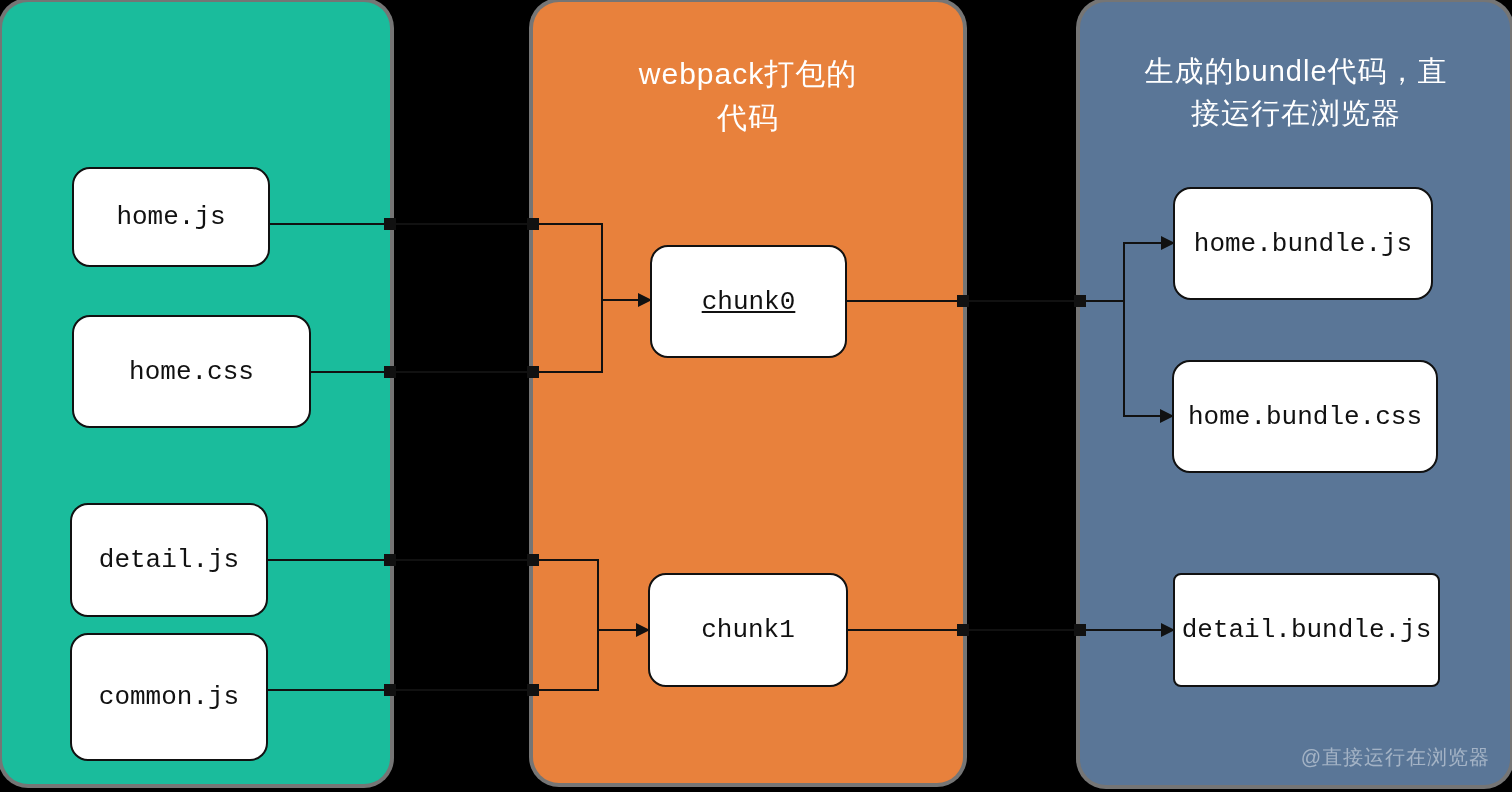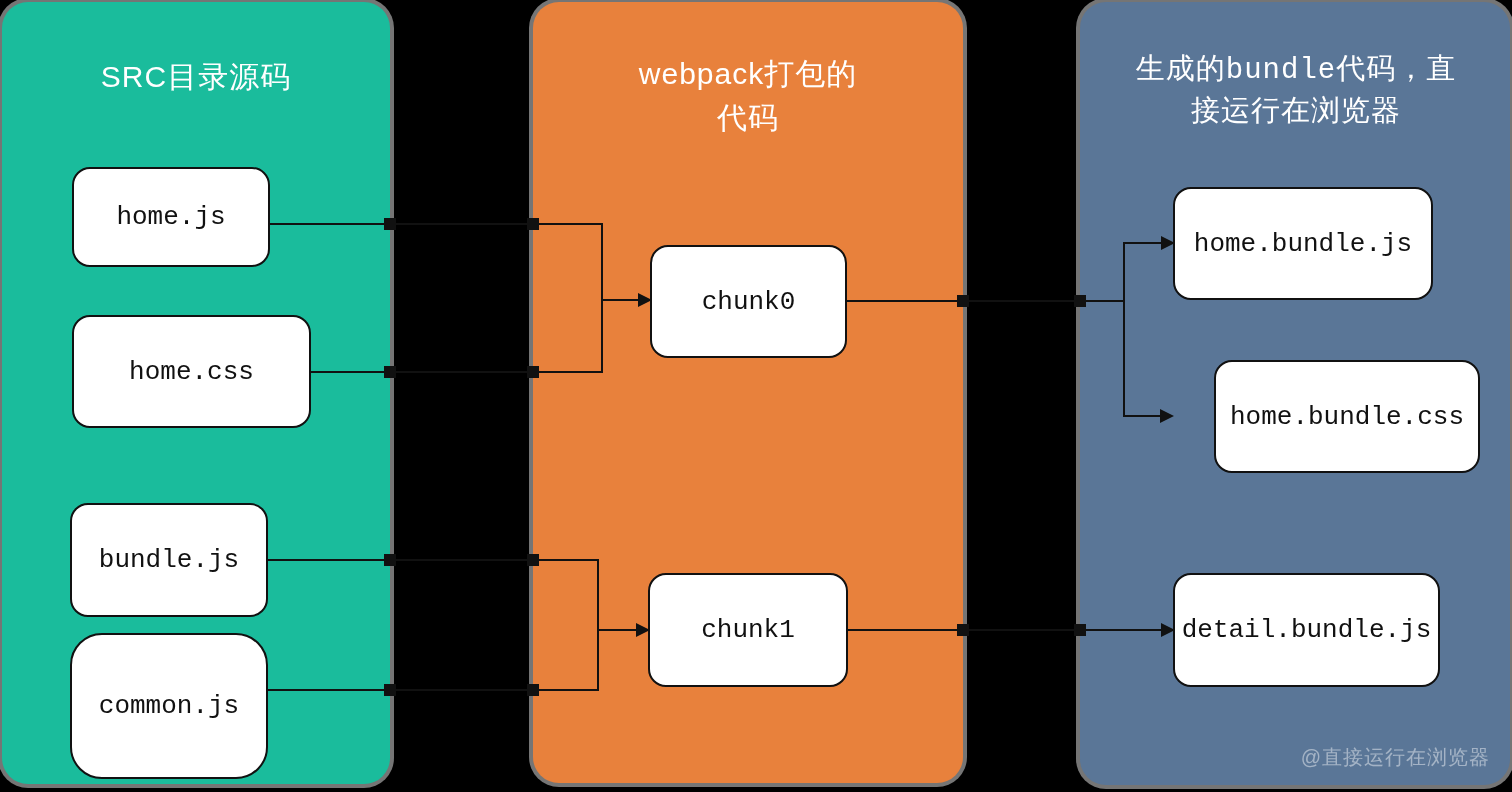--- a/index.html
+++ b/index.html
@@ -24,66 +24,65 @@
     position:absolute;
     z-index:2;
     color:#ffffff;
     text-align:center;
     line-height:1.45;
     font-size:30px;
     letter-spacing:1px;
   }
   #title-src{left:2px;top:55px;width:388px;}
   #title-webpack{left:628px;top:52px;width:240px;}
-  #title-bundle{left:1135px;top:50px;width:322px;font-size:29px;font-family:Liberation Mono, monospace;}
+  #title-bundle{left:1135px;top:50px;width:322px;font-size:29px;}
   #edges-svg{
     position:absolute;left:0;top:0;z-index:3;
   }
   .node{
     position:absolute;
     z-index:4;
     background:#ffffff;
     border:2px solid #111111;
     border-radius:18px;
     display:flex;
     align-items:center;
     justify-content:center;
     font-family:"Liberation Mono","DejaVu Sans Mono",monospace;
     font-size:26px;
     color:#111111;
     box-sizing:border-box;
   }
   #node-home-js{left:72px;top:167px;width:198px;height:100px;}
   #node-home-css{left:72px;top:315px;width:239px;height:113px;}
   #node-detail-js{left:70px;top:503px;width:198px;height:114px;}
-  #node-common-js{left:70px;top:633px;width:198px;height:146px;border-radius:32px;}
-  #node-chunk0{left:650px;top:245px;width:197px;height:113px;}
+  #node-common-js{left:70px;top:633px;width:198px;height:128px;}
+  #node-chunk0{left:650px;top:245px;width:197px;height:113px;text-decoration:underline;}
   #node-chunk1{left:648px;top:573px;width:200px;height:114px;}
   #node-home-bundle-js{left:1173px;top:187px;width:260px;height:113px;text-align:right;}
-  #node-home-bundle-css{left:1172px;top:360px;width:266px;height:113px;margin-left:42px;}
-  #node-detail-bundle-js{left:1173px;top:573px;width:267px;height:114px;}
+  #node-home-bundle-css{left:1172px;top:360px;width:266px;height:113px;}
+  #node-detail-bundle-js{left:1173px;top:573px;width:267px;height:114px;border-radius:8px;}
   #watermark{
     position:absolute;
     z-index:5;
     right:22px;top:744px;
     font-size:20px;
     color:rgba(255,255,255,0.45);
     letter-spacing:1px;
   }
 </style>
 </head>
 <body>
 
 <div id="canvas">
 
   <div class="panel" id="panel-src"></div>
   <div class="panel" id="panel-webpack"></div>
   <div class="panel" id="panel-bundle"></div>
 
-  <div class="panel-title" id="title-src">SRC目录源码</div>
   <div class="panel-title" id="title-webpack">webpack打包的代码</div>
   <div class="panel-title" id="title-bundle">生成的bundle代码，直接运行在浏览器</div>
 
   <svg id="edges-svg" width="1512" height="792">
     <g stroke="#111111" stroke-width="2" fill="none">
 
       <path d="M270 224 H602"></path>
       <path d="M270 372 H602"></path>
       <path d="M602 223 V373"></path>
       <path d="M602 300 H640"></path>
@@ -122,21 +121,21 @@
       <rect x="957" y="295" width="12" height="12"></rect>
       <rect x="957" y="624" width="12" height="12"></rect>
 
       <rect x="1074" y="295" width="12" height="12"></rect>
       <rect x="1074" y="624" width="12" height="12"></rect>
     </g>
   </svg>
 
   <div class="node" id="node-home-js">home.js</div>
   <div class="node" id="node-home-css">home.css</div>
-  <div class="node" id="node-detail-js">bundle.js</div>
+  <div class="node" id="node-detail-js">detail.js</div>
   <div class="node" id="node-common-js">common.js</div>
 
   <div class="node" id="node-chunk0">chunk0</div>
   <div class="node" id="node-chunk1">chunk1</div>
 
   <div class="node" id="node-home-bundle-js">home.bundle.js</div>
   <div class="node" id="node-home-bundle-css">home.bundle.css</div>
   <div class="node" id="node-detail-bundle-js">detail.bundle.js</div>
 
   <div id="watermark">@直接运行在浏览器</div>

